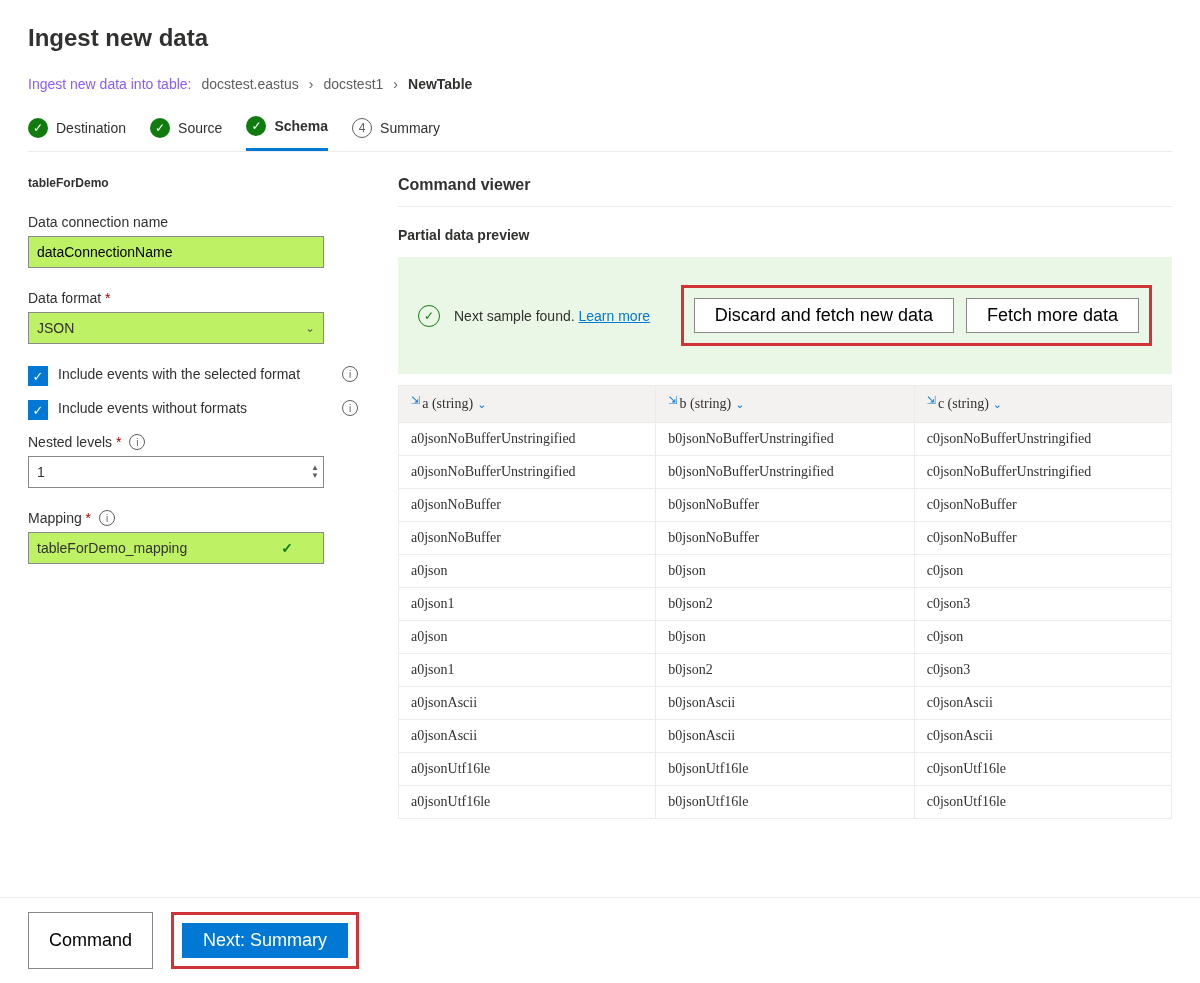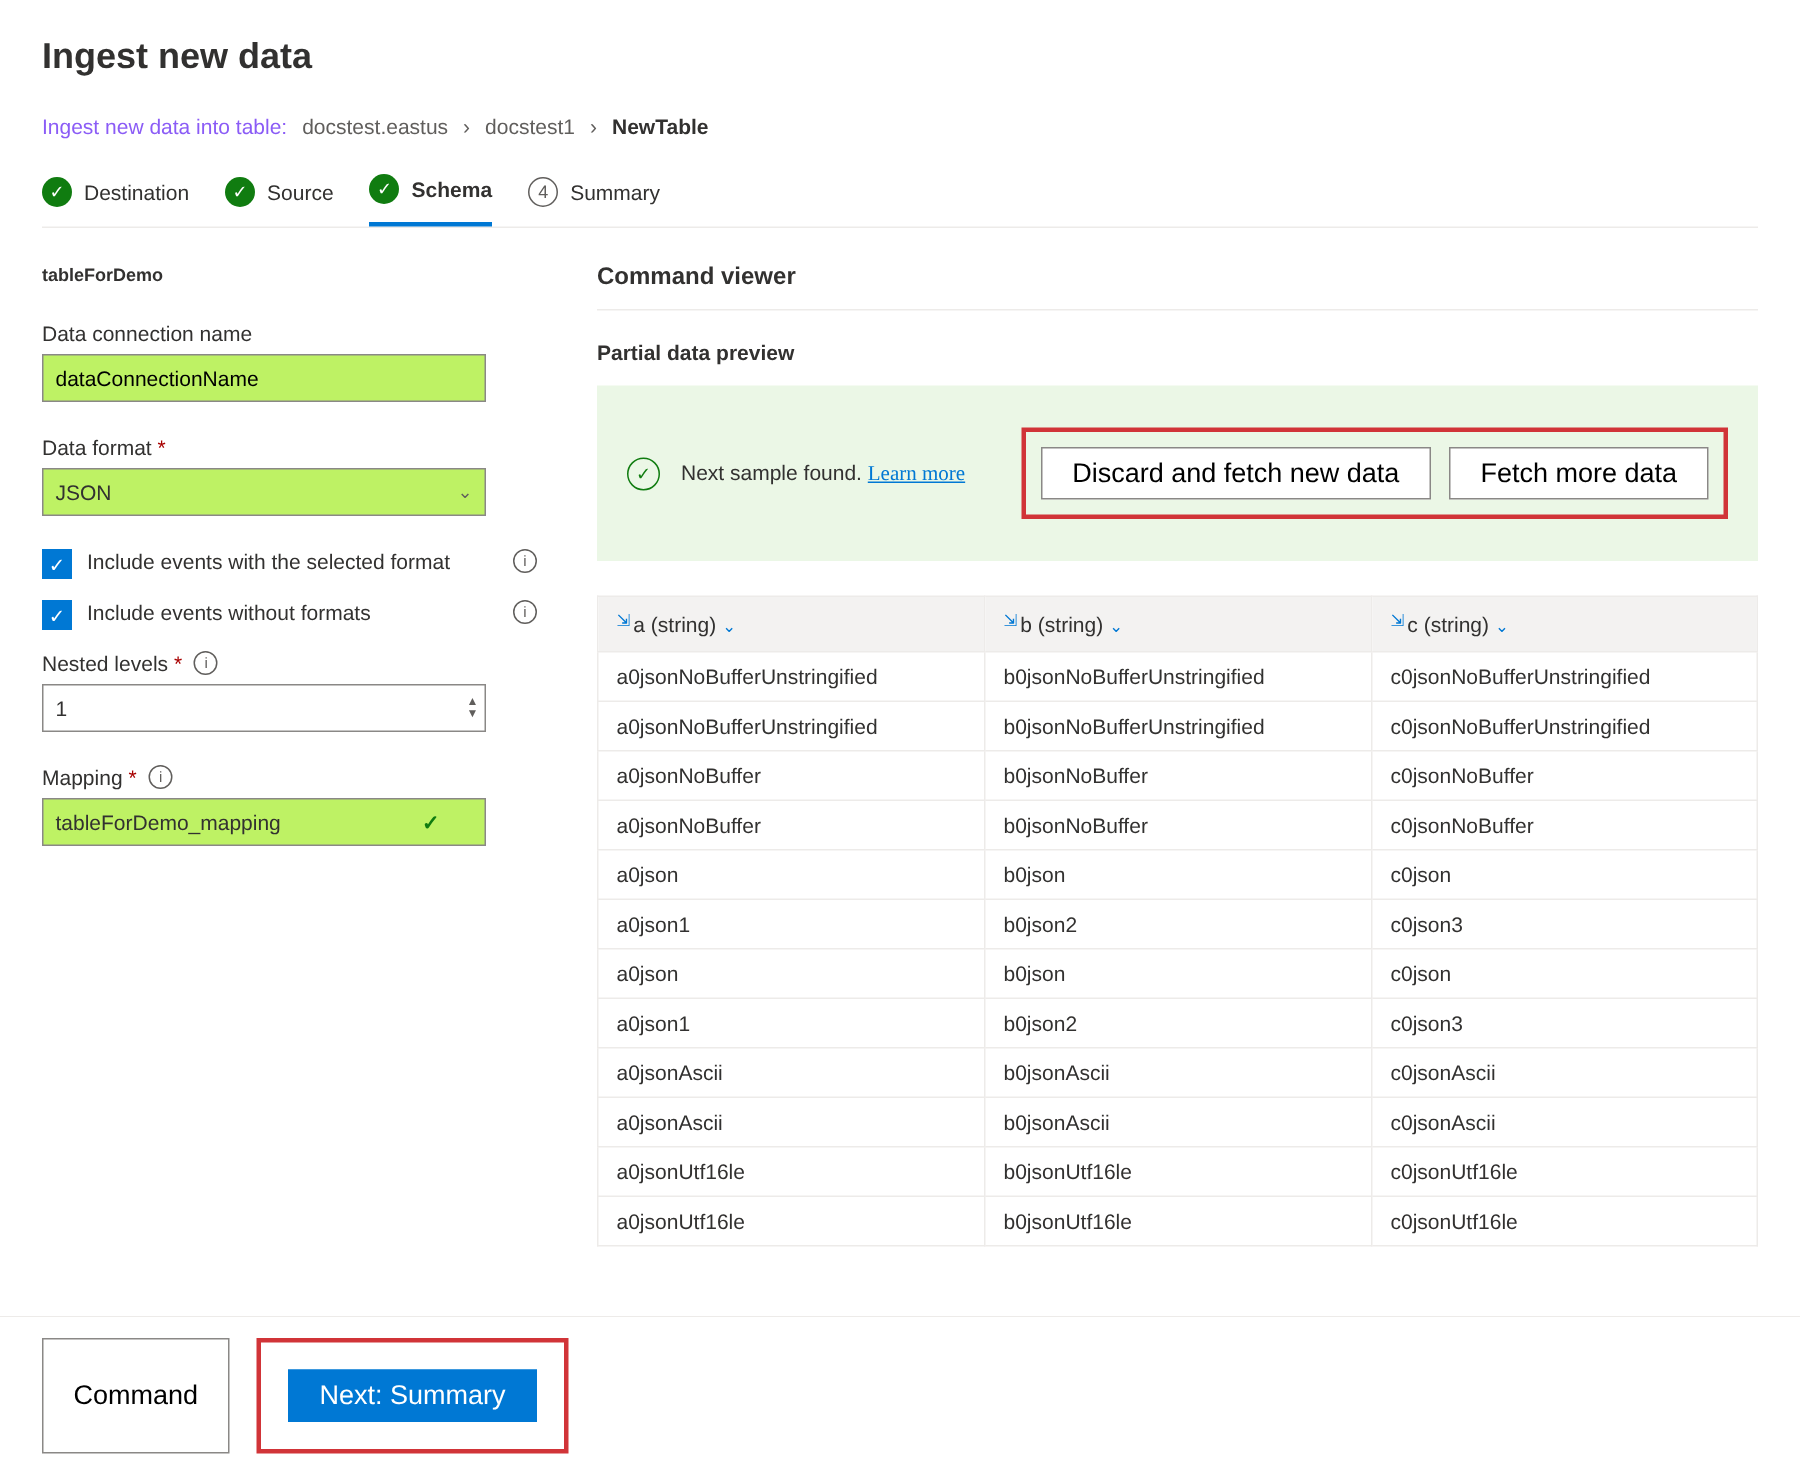--- a/index.html
+++ b/index.html
@@ -169,21 +169,21 @@
   border: 1.5px solid #107c10;
   border-radius: 50%;
   color: #107c10;
   display: inline-flex;
   align-items: center;
   justify-content: center;
   font-size: 12px;
   flex-shrink: 0;
 }
 .banner .msg { flex: 0 0 auto; }
-.banner .link { color: #0078d4; text-decoration: underline; cursor:pointer;font-family:Liberation Serif, serif; }
+.banner .link { color: #0078d4; text-decoration: underline; cursor:pointer; }
 .banner .actions {
   margin-left: auto;
   display: flex;
   gap: 12px;
   border: 3px solid #d13438;
   padding: 10px;
 }
 .btn {
   border: 1px solid #8a8886;
   background: #fff;
@@ -194,21 +194,22 @@
 }
 .btn.primary {
   background: #0078d4;
   color: #fff;
   border-color: #0078d4;
 }
 
 .preview-table {
   width: 100%;
   border-collapse: collapse;
-  margin-top: 23px;
+  margin-top: 11px;
+  font-family: Liberation Serif, serif;
 }
 .preview-table th {
   background: #f3f2f1;
   text-align: left;
   padding: 10px 12px;
   font-weight: 400;
   border: 1px solid #edebe9;
   position: relative;
 }
 .preview-table th .col-icon {
@@ -228,21 +229,21 @@
   position: fixed;
   bottom: 0; left: 0; right: 0;
   background: #fff;
   border-top: 1px solid #edebe9;
   padding: 14px 28px;
   display: flex;
   gap: 18px;
 }
 .footer .next-wrap {
   border: 3px solid #d13438;
-  padding: 18px;
+  padding: 8px;
 }
 </style>
 </head>
 <body>
 
 <h1 class="page-title">Ingest new data</h1>
 
 <div class="breadcrumb">
   <span class="label">Ingest new data into table:</span>
   <span class="crumb">docstest.eastus</span>

